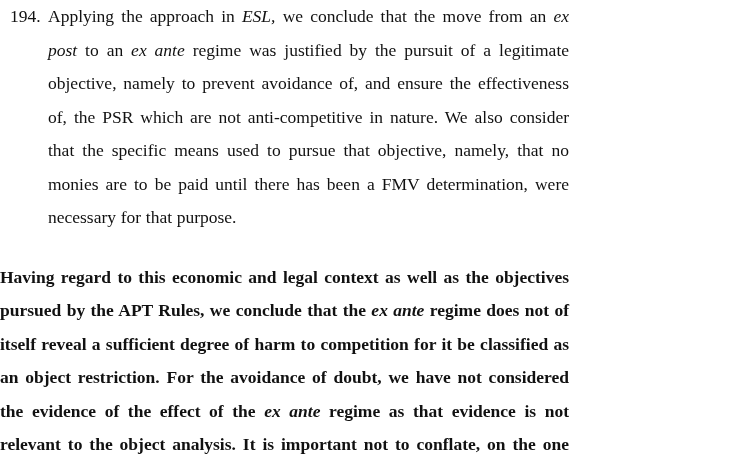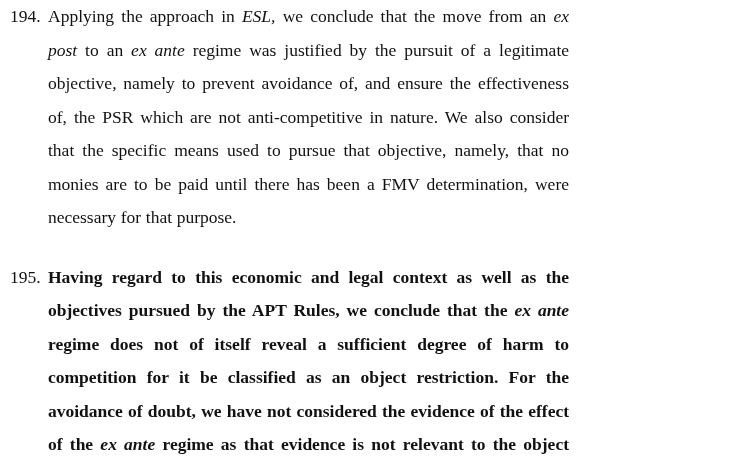--- a/index.html
+++ b/index.html
@@ -60,17 +60,16 @@
 <body>
 
 <div class="page">
 
   <div class="para" id="p194">
     <div class="para-number">194.</div>
     <div class="para-body"><span>Applying the approach in </span><i>ESL,</i><span> we conclude that the move from an </span><i>ex post</i><span> to an </span><i>ex ante</i><span> regime was justified by the pursuit of a legitimate objective, namely to prevent avoidance of, and ensure the effectiveness of, the PSR which are not anti-competitive in nature. We also consider that the specific means used to pursue that objective, namely, that no monies are to be paid until there has been a FMV determination, were necessary for that purpose.</span></div>
   </div>
 
   <div class="para" id="p195">
-    <div class="para-number">195.</div>
     <div class="para-body"><span>Having regard to this economic and legal context as well as the objectives pursued by the APT Rules, we conclude that the </span><i>ex ante</i><span> regime does not of itself reveal a sufficient degree of harm to competition for it be classified as an object restriction. For the avoidance of doubt, we have not considered the evidence of the effect of the </span><i>ex ante</i><span> regime as that evidence is not relevant to the object analysis. It is important not to conflate, on the one hand, the object analysis and, on the other hand the effects analysis.</span></div>
   </div>
 
 </div>
 
 </body></html>

